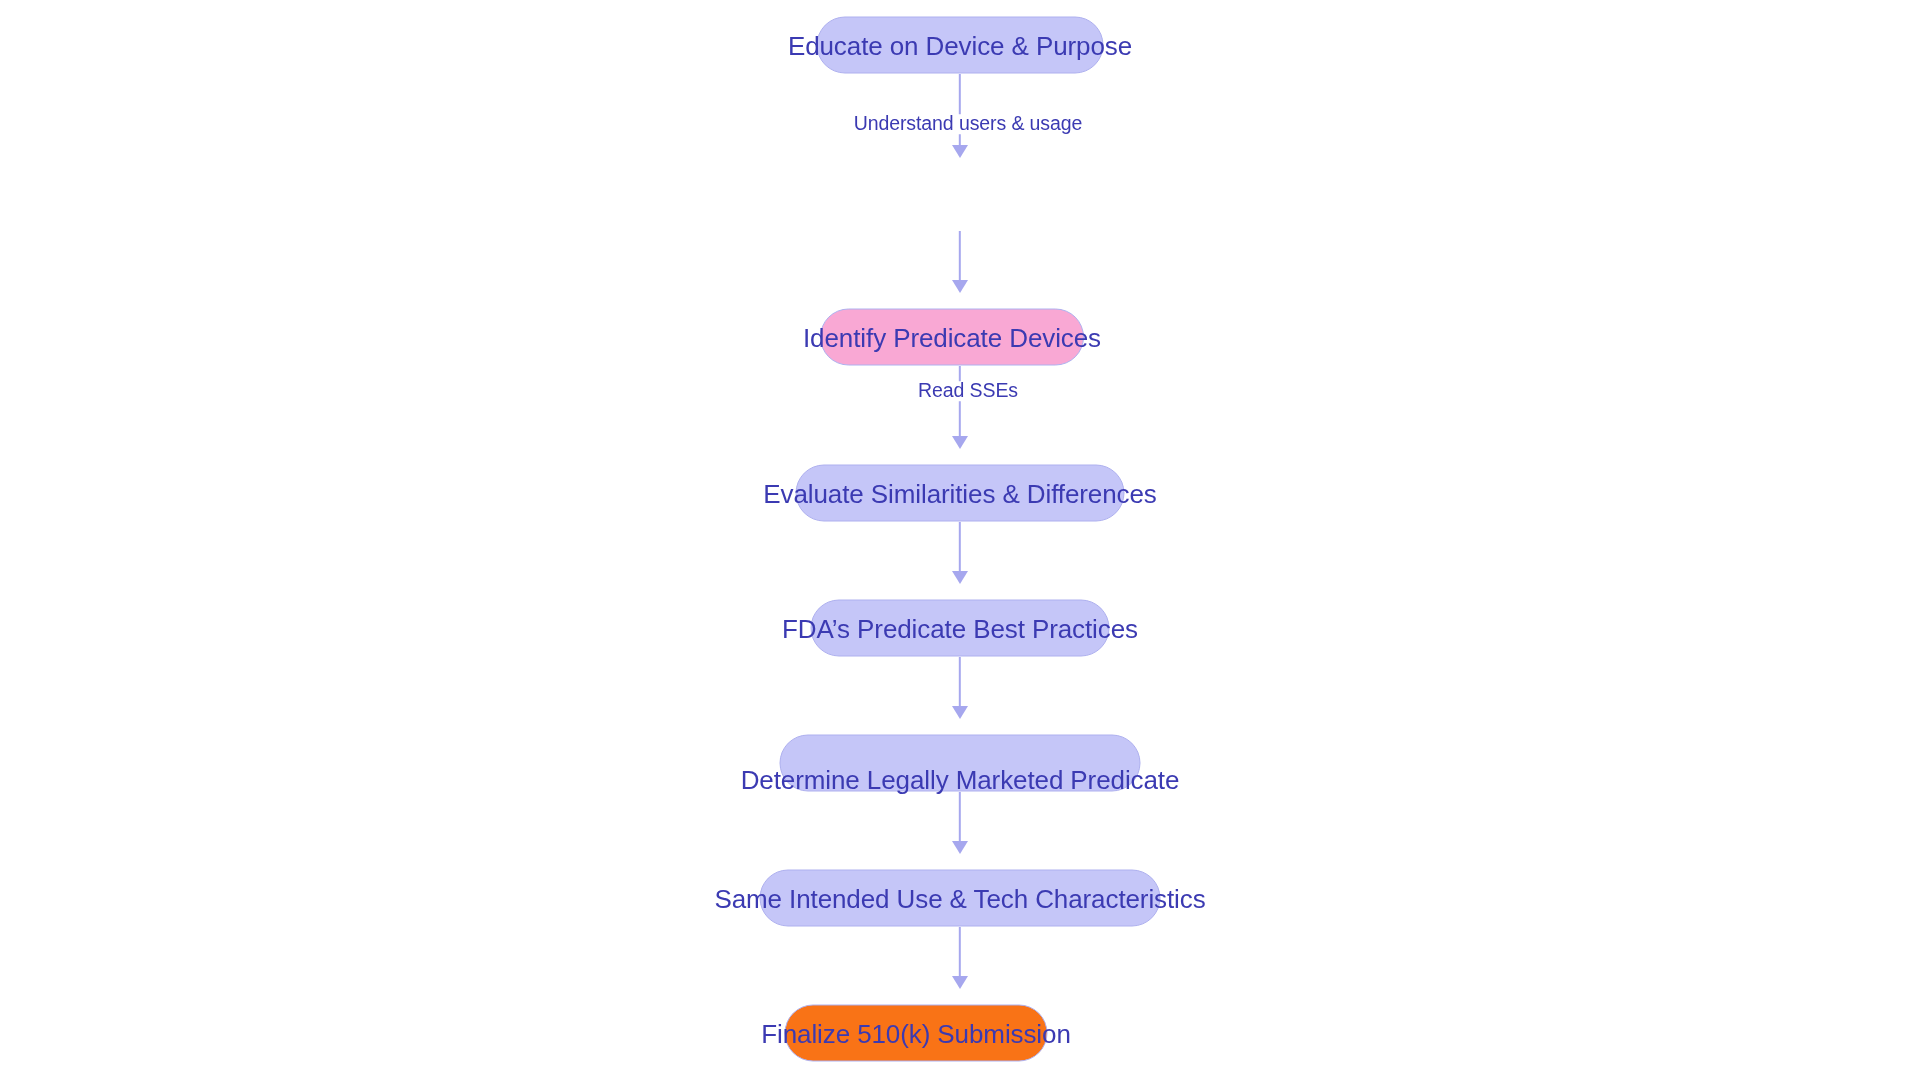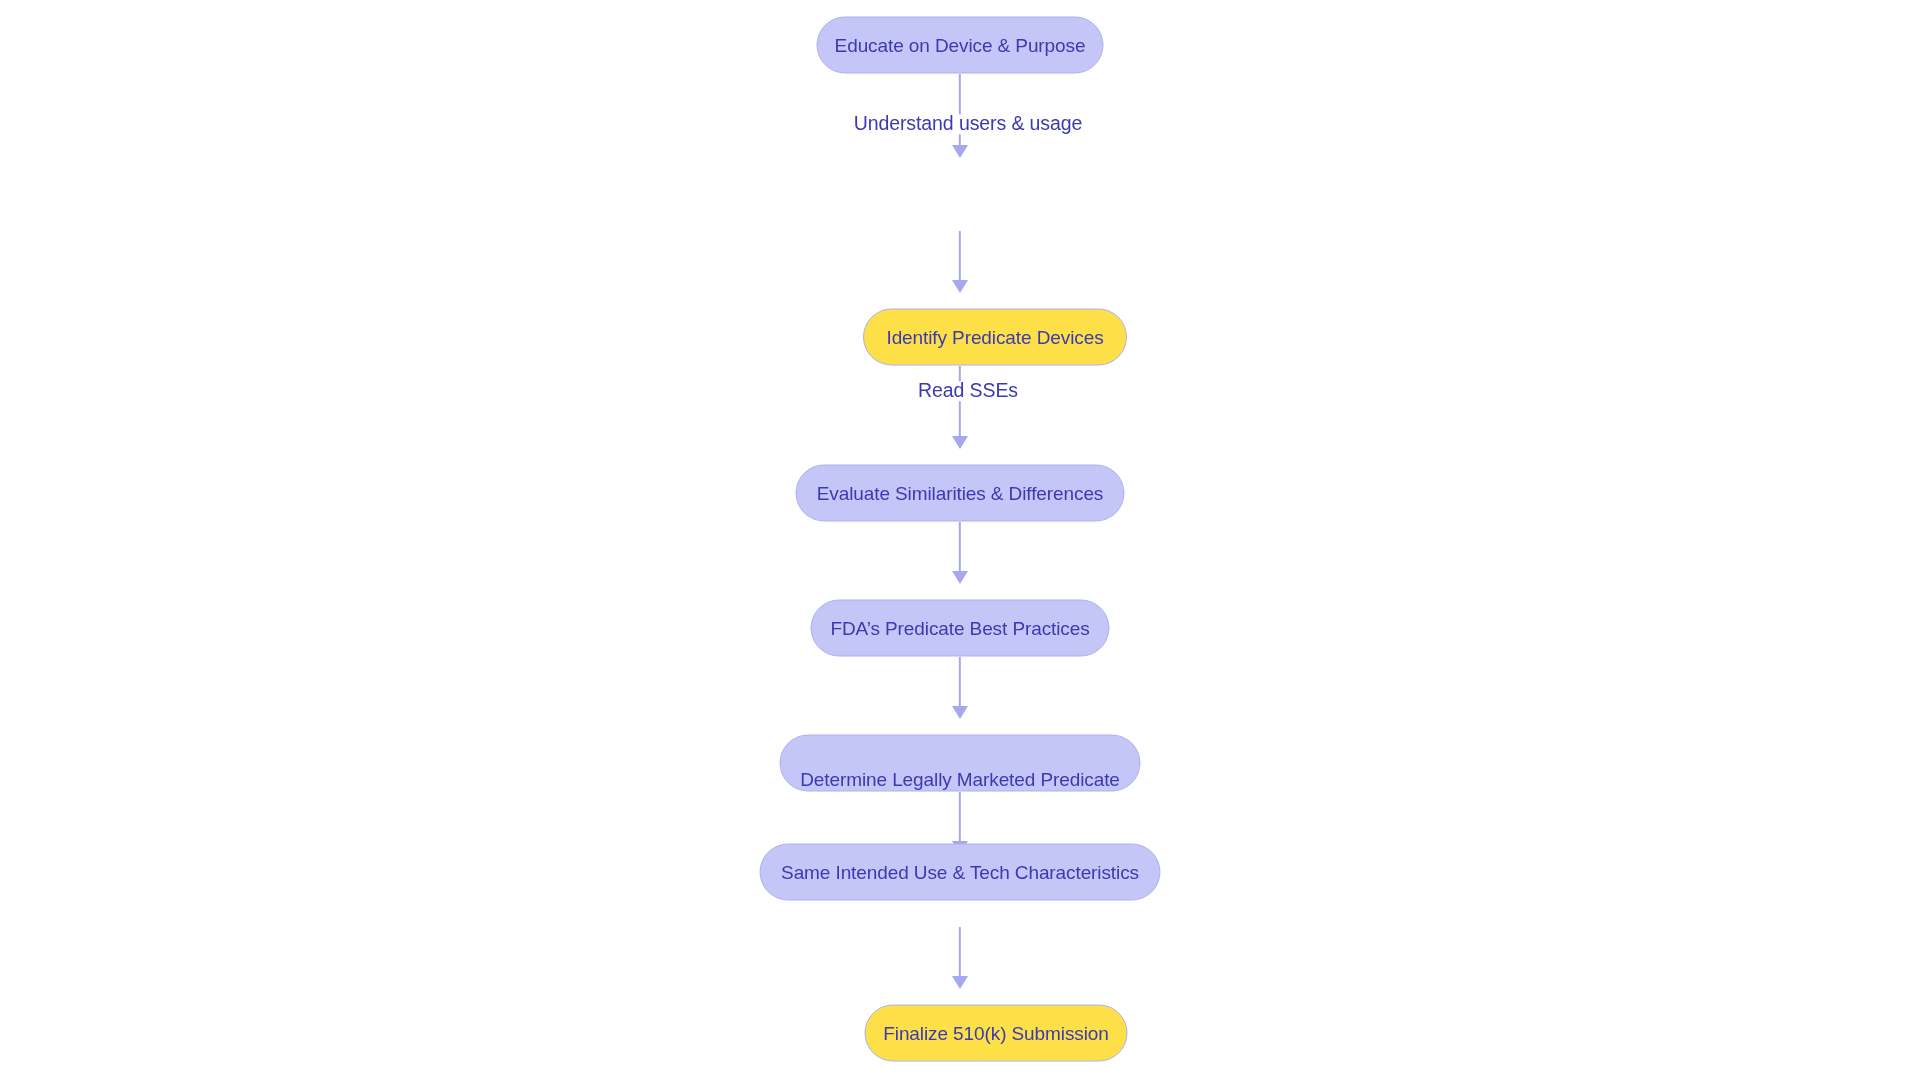--- a/index.html
+++ b/index.html
@@ -32,21 +32,21 @@
     border: 1.4px solid #aeb0ef;
     border-radius: 999px;
     display: flex;
     align-items: center;
     justify-content: center;
     padding: 0 26px;
     white-space: nowrap;
   }
   .node-label {
     font-family: "Liberation Sans", sans-serif;
-    font-size: 19px;
+    font-size: 26px;
     font-weight: 400;
     letter-spacing: -0.1px;
     color: #3b3ab2;
     line-height: 1;
   }
 
   
   .edge-line {
     position: absolute;
     width: 2.4px;
@@ -92,31 +92,31 @@
     <div class="edge-arrow" style="left: 960px; top: 571px; border-top-color: rgb(166, 167, 238);"></div>
     <div class="edge-line" style="left: 960px; top: 657px; height: 49px; background: rgb(166, 167, 238);"></div>
     <div class="edge-arrow" style="left: 960px; top: 706px; border-top-color: rgb(166, 167, 238);"></div>
     <div class="edge-line" style="left: 960px; top: 792px; height: 49px; background: rgb(166, 167, 238);"></div>
     <div class="edge-arrow" style="left: 960px; top: 841px; border-top-color: rgb(166, 167, 238);"></div>
     <div class="edge-line" style="left: 960px; top: 927px; height: 49px; background: rgb(166, 167, 238);"></div>
     <div class="edge-arrow" style="left: 960px; top: 976px; border-top-color: rgb(166, 167, 238);"></div>
     <div class="node" style="left: 960px; top: 45px; width: 287px; background: rgb(197, 198, 248); border-color: rgb(174, 176, 239);">
       <span class="node-label" style="color: rgb(59, 58, 178);">Educate on Device &amp; Purpose</span>
     </div>
-    <div class="node" style="left: 995px; top: 337px; width: 264px; background: #fde047; border-color: rgb(174, 176, 239);">
+    <div class="node" style="left: 952px; top: 337px; width: 264px; background: #f9a8d4; border-color: rgb(174, 176, 239);">
       <span class="node-label" style="color: rgb(59, 58, 178);">Identify Predicate Devices</span>
     </div>
     <div class="node" style="left: 960px; top: 628px; width: 299px; background: rgb(197, 198, 248); border-color: rgb(174, 176, 239);">
       <span class="node-label" style="color: rgb(59, 58, 178);">FDA’s Predicate Best Practices</span>
     </div>
     <div class="node" style="left: 960px; top: 493px; width: 329px; background: rgb(197, 198, 248); border-color: rgb(174, 176, 239);">
       <span class="node-label" style="color: rgb(59, 58, 178);">Evaluate Similarities &amp; Differences</span>
     </div>
     <div class="node" style="left: 960px; top: 763px; width: 361px; background: rgb(197, 198, 248); border-color: rgb(174, 176, 239);">
       <span class="node-label" style="color: rgb(59, 58, 178); margin-top: 32px;">Determine Legally Marketed Predicate</span>
     </div>
-    <div class="node" style="left: 960px; top: 872px; width: 401px; background: rgb(197, 198, 248); border-color: rgb(174, 176, 239);">
+    <div class="node" style="left: 960px; top: 898px; width: 401px; background: rgb(197, 198, 248); border-color: rgb(174, 176, 239);">
       <span class="node-label" style="color: rgb(59, 58, 178);">Same Intended Use &amp; Tech Characteristics</span>
     </div>
-    <div class="node" style="left: 996px; top: 1033px; width: 263px; background: #fde047; border-color: rgb(174, 176, 239);">
+    <div class="node" style="left: 916px; top: 1033px; width: 263px; background: #f97316; border-color: rgb(174, 176, 239);">
       <span class="node-label" style="color: rgb(59, 58, 178);">Finalize 510(k) Submission</span>
     </div>
   </div>
 
 </body></html>

